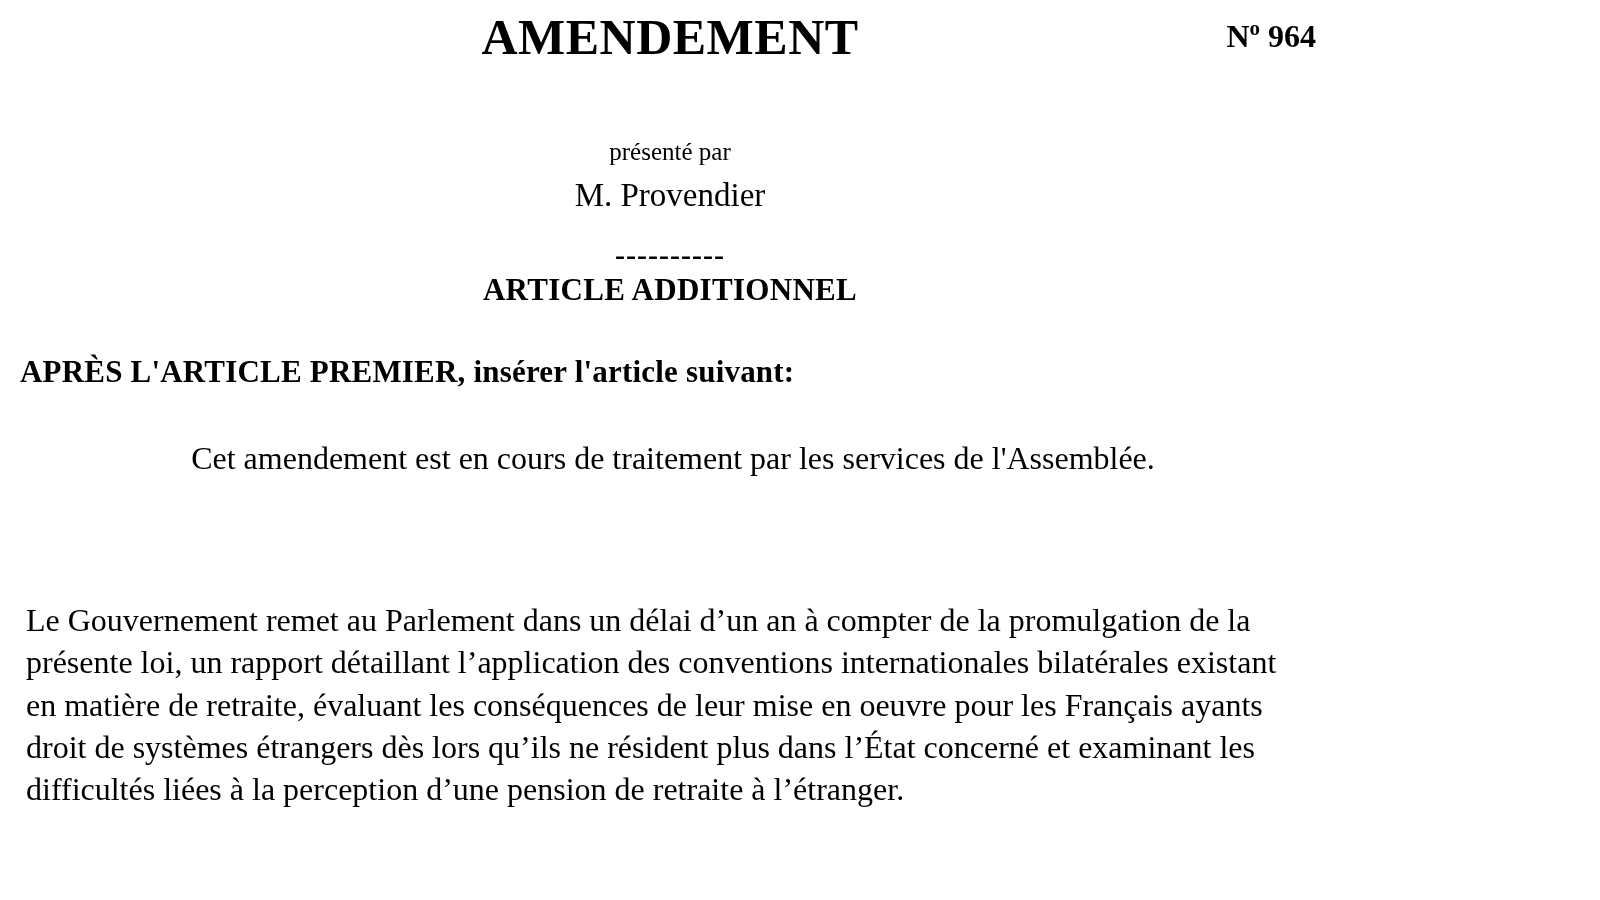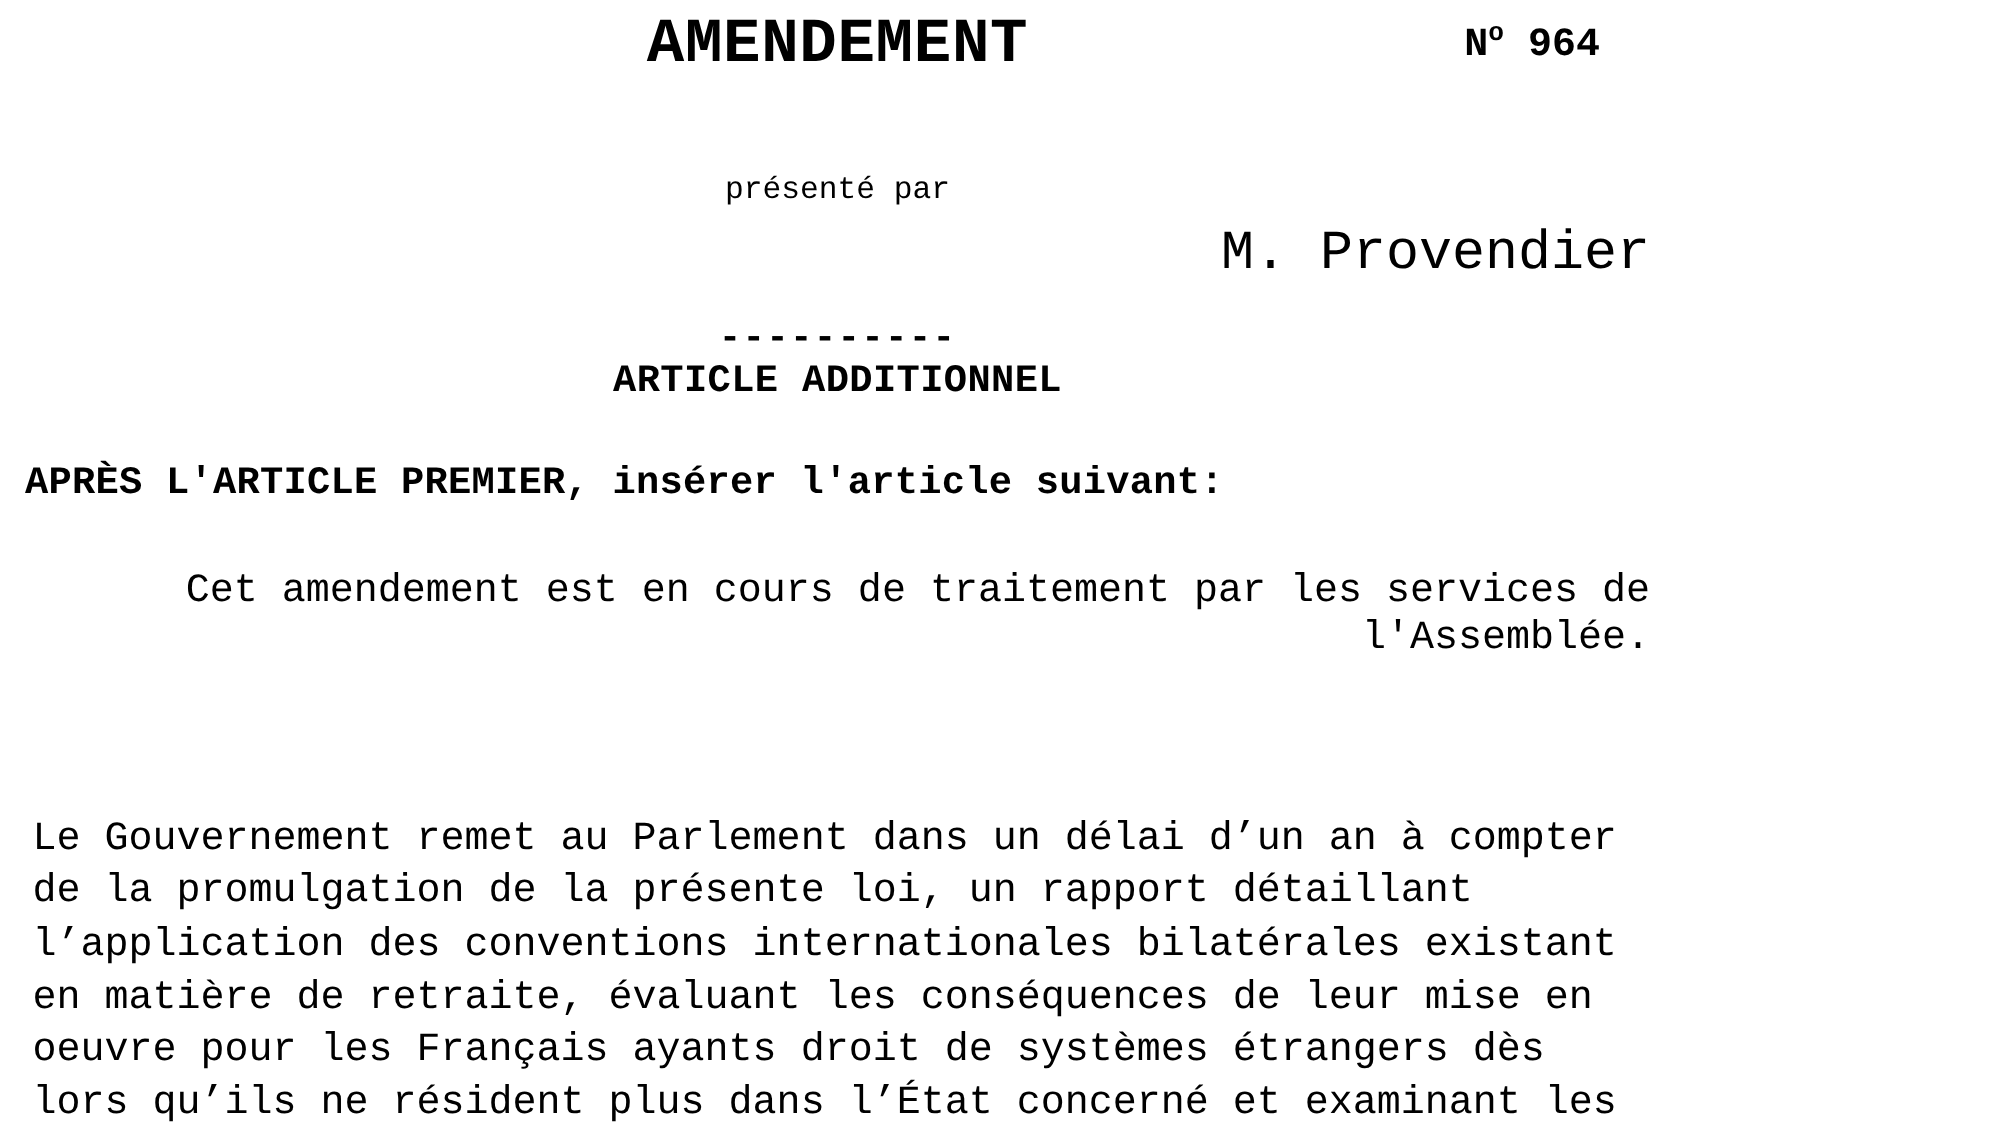--- a/index.html
+++ b/index.html
@@ -14,63 +14,62 @@
     color: #000000;
     overflow: hidden;
   }
 
   .page {
     position: relative;
     width: 1340px;
     height: 900px;
     box-sizing: border-box;
     padding: 0 20px;
-    font-family: Liberation Mono, monospace;
   }
 
   
   .header-row {
     position: relative;
     height: 80px;
   }
   .doc-title {
     position: absolute;
     left: 0;
     right: 0;
     top: 8px;
     text-align: center;
     font-size: 50px;
     font-weight: bold;
     letter-spacing: 0.5px;
   }
   .doc-number {
     position: absolute;
-    right: 40px;
+    right: 4px;
     top: 16px;
     font-size: 32px;
     font-weight: bold;
     white-space: nowrap;
     margin-left: 34px;
   }
   .doc-number .sup {
     font-size: 21px;
     vertical-align: super;
     font-weight: bold;
   }
 
   
   .presented-by {
     margin-top: 54px;
     text-align: center;
     font-size: 25px;
     line-height: 1.45;
   }
   .author {
-    text-align: right;
-    font-size: 44px;
+    text-align: center;
+    font-size: 33px;
     line-height: 1.45;
     margin-top: 2px;
   }
   .rule-dashes {
     text-align: center;
     font-size: 30px;
     font-weight: bold;
     letter-spacing: 1px;
     margin-top: 18px;
   }
@@ -87,21 +86,21 @@
     font-weight: bold;
     margin-top: 46px;
     letter-spacing: 0.2px;
   }
 
   
   .status-note {
     margin-top: 50px;
     margin-left: 6px;
     font-size: 32px;
-    text-align: right;
+    text-align: center;
   }
   .body-text {
     margin-top: 122px;
     margin-left: 6px;
     margin-right: 18px;
     font-size: 32px;
     line-height: 1.32;
     text-align: left;
   }
 </style>

